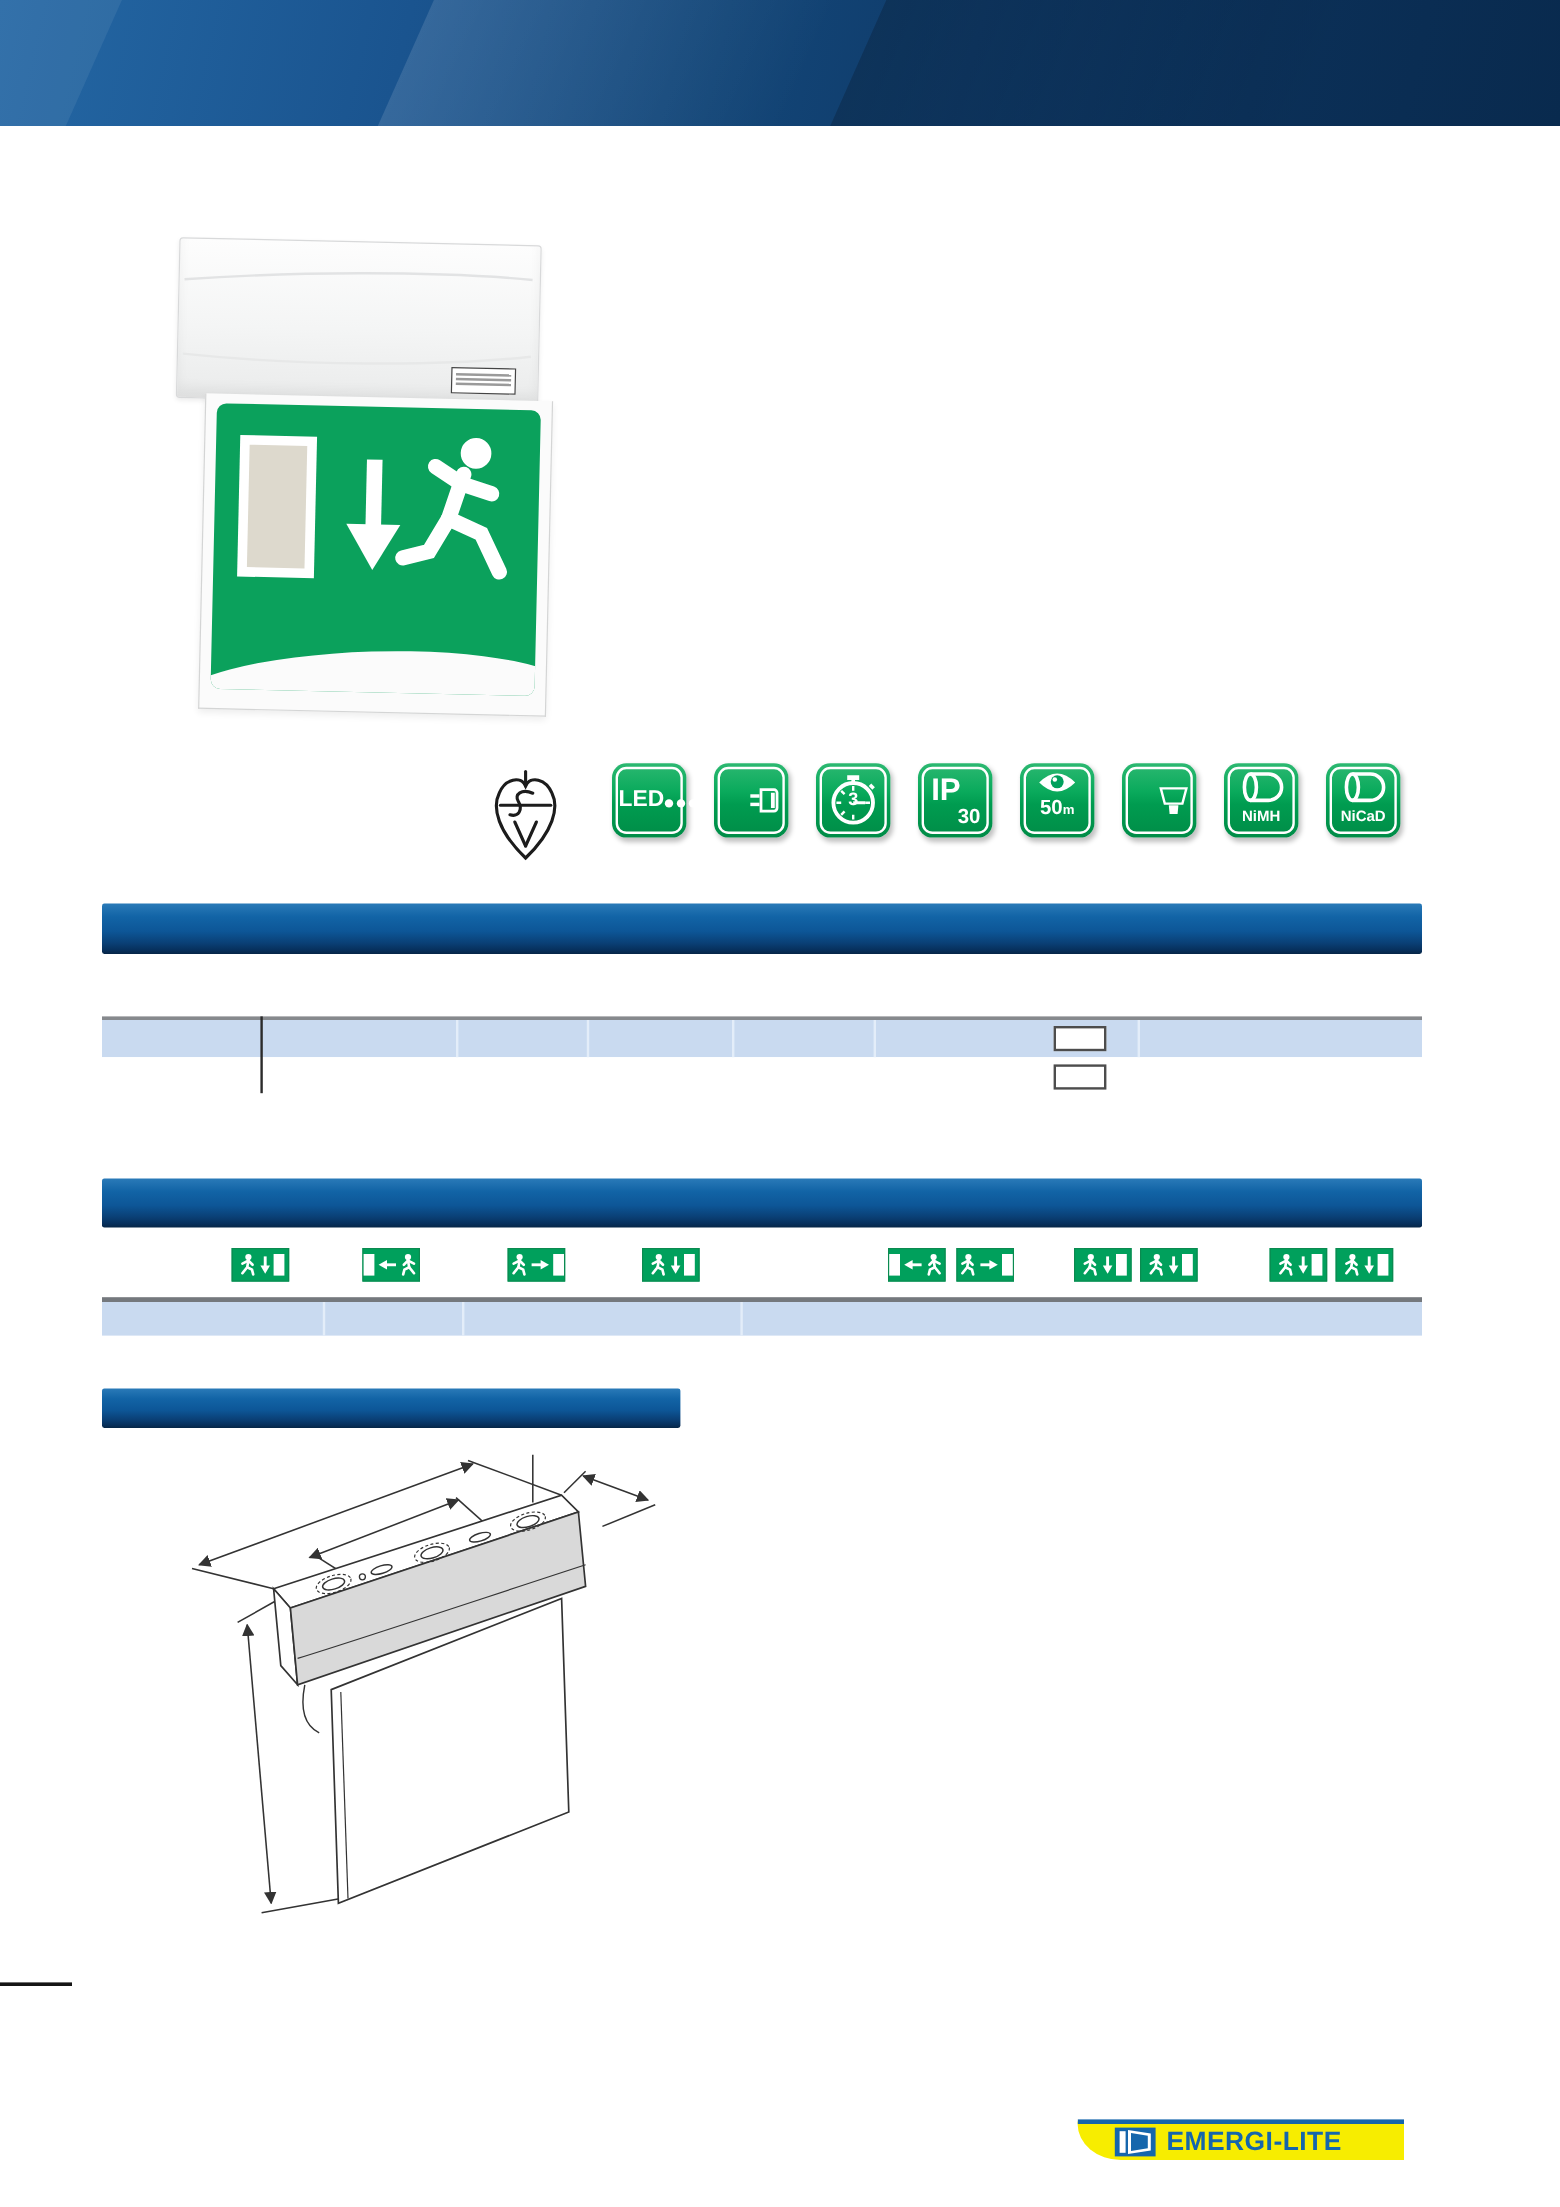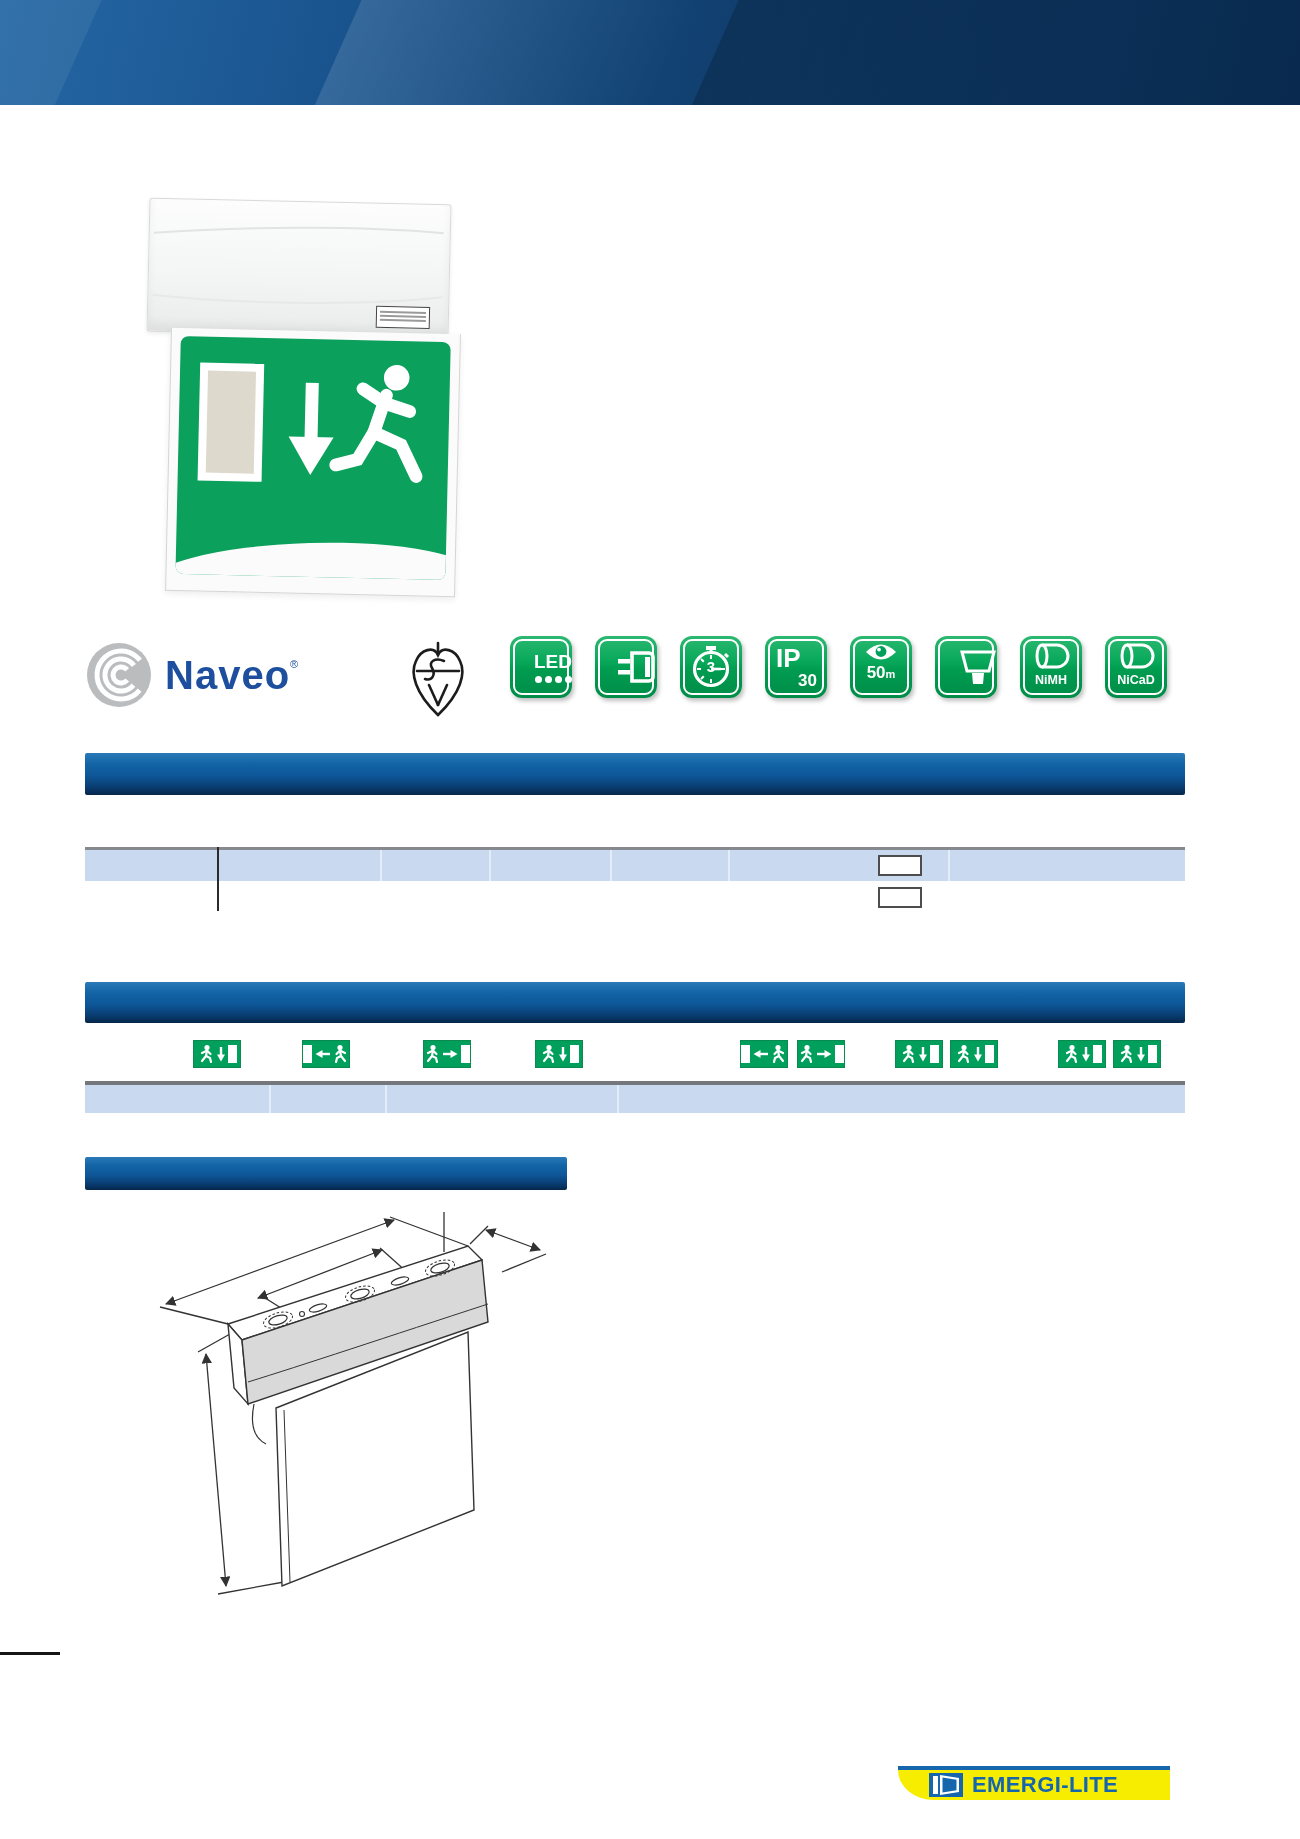--- a/index.html
+++ b/index.html
@@ -46,21 +46,21 @@
   .naveo{position:absolute;left:85px;top:640px;height:70px;display:flex;align-items:center;gap:12px;}
   .naveo-text{color:#1e4f9f;font-weight:bold;font-size:40px;letter-spacing:1px;}
   .naveo sup{color:#1e4f9f;font-size:11px;vertical-align:super;position:relative;top:-14px;}
 
   
   .kitemark{position:absolute;left:405px;top:633px;}
   .ficon{position:absolute;top:636px;width:62px;height:62px;border-radius:12px;
     background:linear-gradient(180deg,#2cb871 0%,#0aaa5c 38%,#009c50 55%,#008c47 100%);
     box-shadow:2px 3px 4px rgba(0,0,0,0.25);}
   .ficon .rim{position:absolute;inset:3px;border:2px solid #fff;border-radius:9px;}
-  .fglyph{position:absolute;inset:5px;display:flex;flex-direction:column;align-items:center;
+  .fglyph{position:absolute;inset:5px;display:flex;align-items:center;
     justify-content:center;color:#fff;padding-left:24px;}
   .ficon-text{font-weight:bold;font-size:19px;line-height:20px;}
   .dots{display:flex;gap:3px;margin-top:4px;}
   .dots i{width:7px;height:7px;border-radius:50%;background:#fff;}
   .ipwrap{position:absolute;inset:5px;color:#fff;}
   .ip-main{position:absolute;left:6px;top:2px;font-weight:bold;font-size:26px;}
   .ip-sub{position:absolute;right:5px;bottom:2px;font-weight:bold;font-size:17px;}
   .eyewrap{position:absolute;inset:5px;color:#fff;display:flex;flex-direction:column;align-items:center;}
   .dist{font-weight:bold;font-size:17px;line-height:17px;margin-top:1px;}
   .dist .unit{font-size:11px;}
@@ -148,33 +148,20 @@
             <path d="M62,46 L40,32"></path>
             <path d="M52,76 L80,88 L96,120"></path>
             <path d="M52,76 L36,104 L14,110"></path>
           </g>
         </svg>
         <div class="swoosh"></div>
       </div>
     </div>
   </div>
 
-  <div class="naveo">
-    <svg width="68" height="68">
-      <circle cx="34" cy="34" r="32" fill="#babcbe"></circle>
-      <g fill="none" stroke="#fff">
-        <circle cx="36" cy="34" r="24" stroke-width="5" stroke-dasharray="118 33" transform="rotate(39 36 34)"></circle>
-        <circle cx="36" cy="34" r="16" stroke-width="5" stroke-dasharray="79 22" transform="rotate(39 36 34)"></circle>
-        <circle cx="36" cy="34" r="8" stroke-width="5" stroke-dasharray="39 11" transform="rotate(39 36 34)"></circle>
-      </g>
-    </svg>
-    <div>
-      <span class="naveo-text">Naveo</span><sup>®</sup>
-    </div>
-  </div>
 
   <svg class="kitemark" width="66" height="88" viewBox="0 0 66 88">
     <g stroke="#1c1c1c" stroke-width="2.6" fill="none" stroke-linecap="round">
       <path d="M33,82 C10,60 5,40 11,28 C16,16 29,13 33,22 C37,13 50,16 55,28 C61,40 56,60 33,82 Z"></path>
       <path d="M12,38 L54,38"></path>
       <path d="M33,22 L33,10"></path>
       <path d="M39,28 C30,24 23,29 27,35 C31,42 27,48 20,46"></path>
       <path d="M24,52 L33,72"></path>
       <path d="M42,52 L33,72"></path>
     </g>

